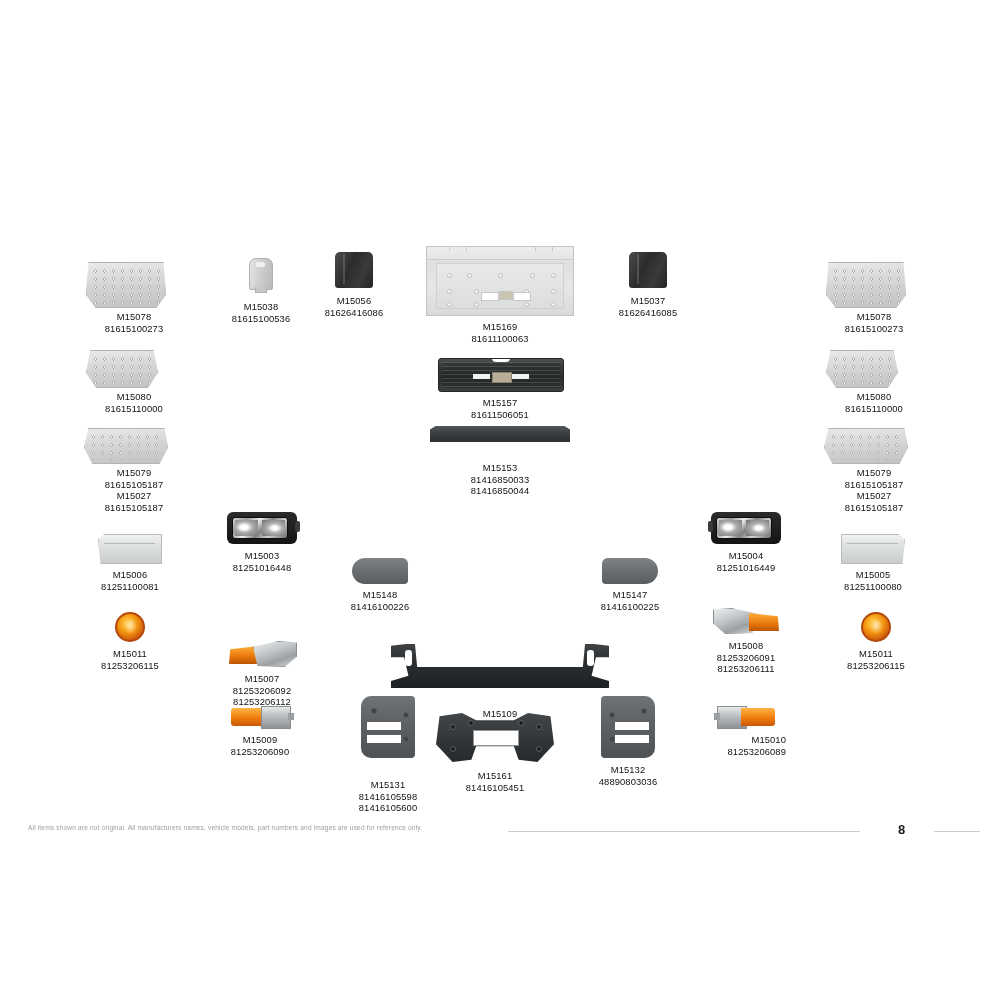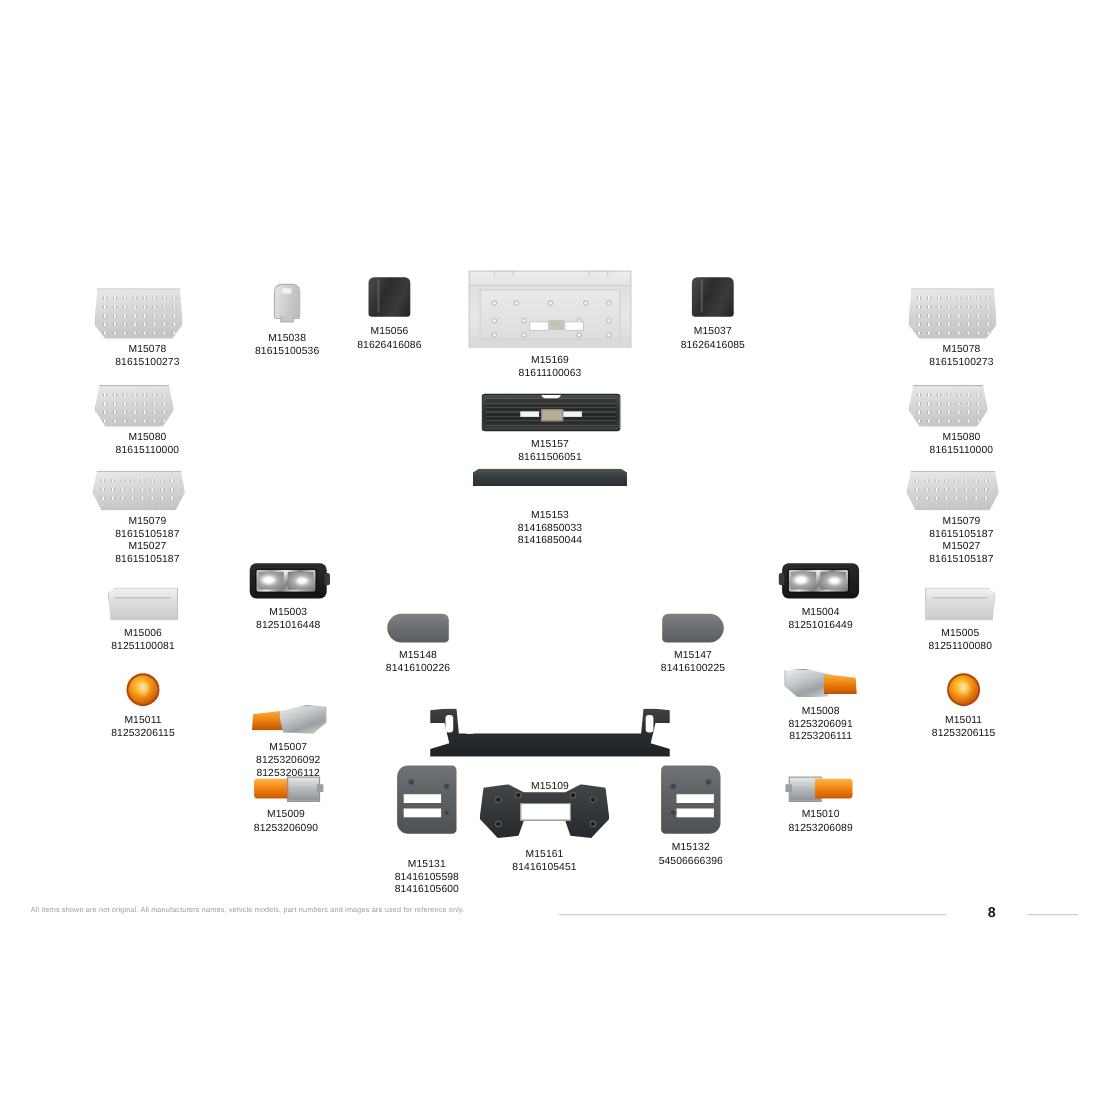--- a/index.html
+++ b/index.html
@@ -567,32 +567,32 @@
       <div class="surround right" style="margin:0 auto;">
         <div class="win" style="top:26px;width:34px;height:8px;"></div>
         <div class="win" style="top:39px;width:34px;height:8px;"></div>
         <div class="dot" style="left:40px;top:12px;"></div>
         <div class="dot" style="left:8px;top:16px;"></div>
         <div class="dot" style="left:8px;top:40px;"></div>
       </div>
     </div>
     <div class="labels" style="margin-top:6px;">
       <div class="lbl">M15132</div>
-      <div class="lbl">54506666396</div>
+      <div class="lbl">48890803036</div>
     </div>
   </div>
 
   <div class="part" style="left:706px;top:706px;width:80px;">
     <div class="art">
       <div class="marker flat rev" style="margin:0 auto;">
         <div class="metal"></div>
         <div class="amber"></div>
       </div>
     </div>
-    <div class="labels" style="margin-top:6px;">
+    <div class="labels" style="margin-top:6px;text-align:right;">
       <div class="lbl">M15010</div>
       <div class="lbl">81253206089</div>
     </div>
   </div>
 
   <div class="footer">
     <div class="disc">All items shown are not original. All manufacturers names, vehicle models, part numbers and images are used for reference only.</div>
     <div class="ruleL"></div>
     <div class="pageno">8</div>
     <div class="ruleR"></div>

